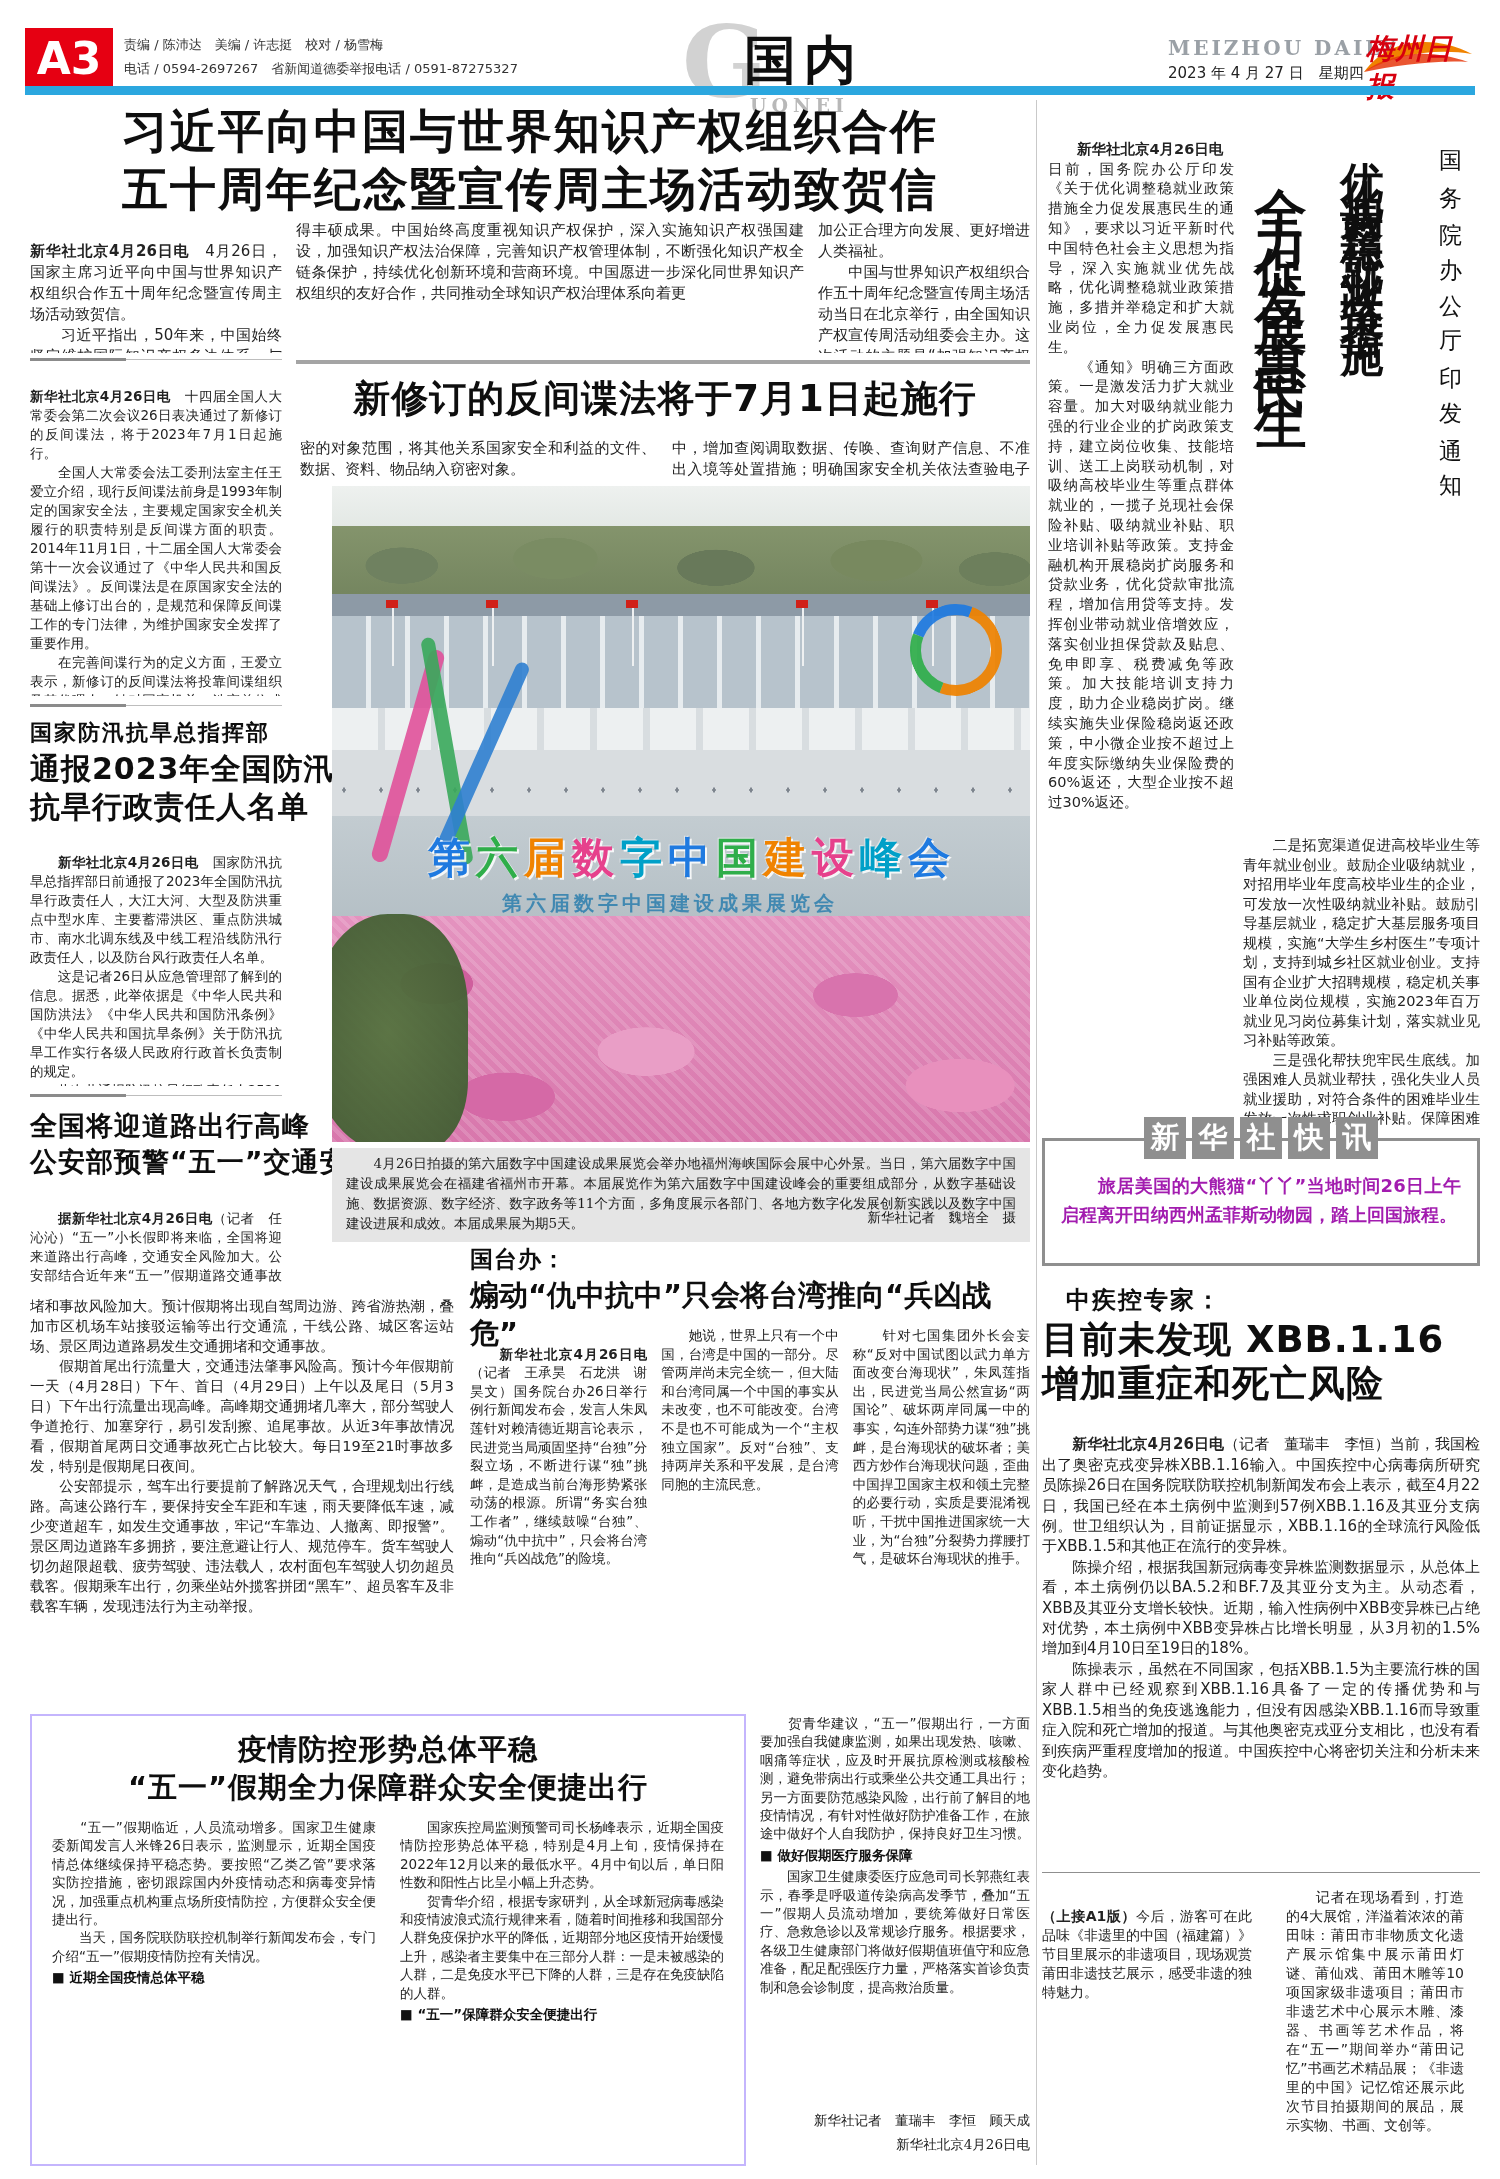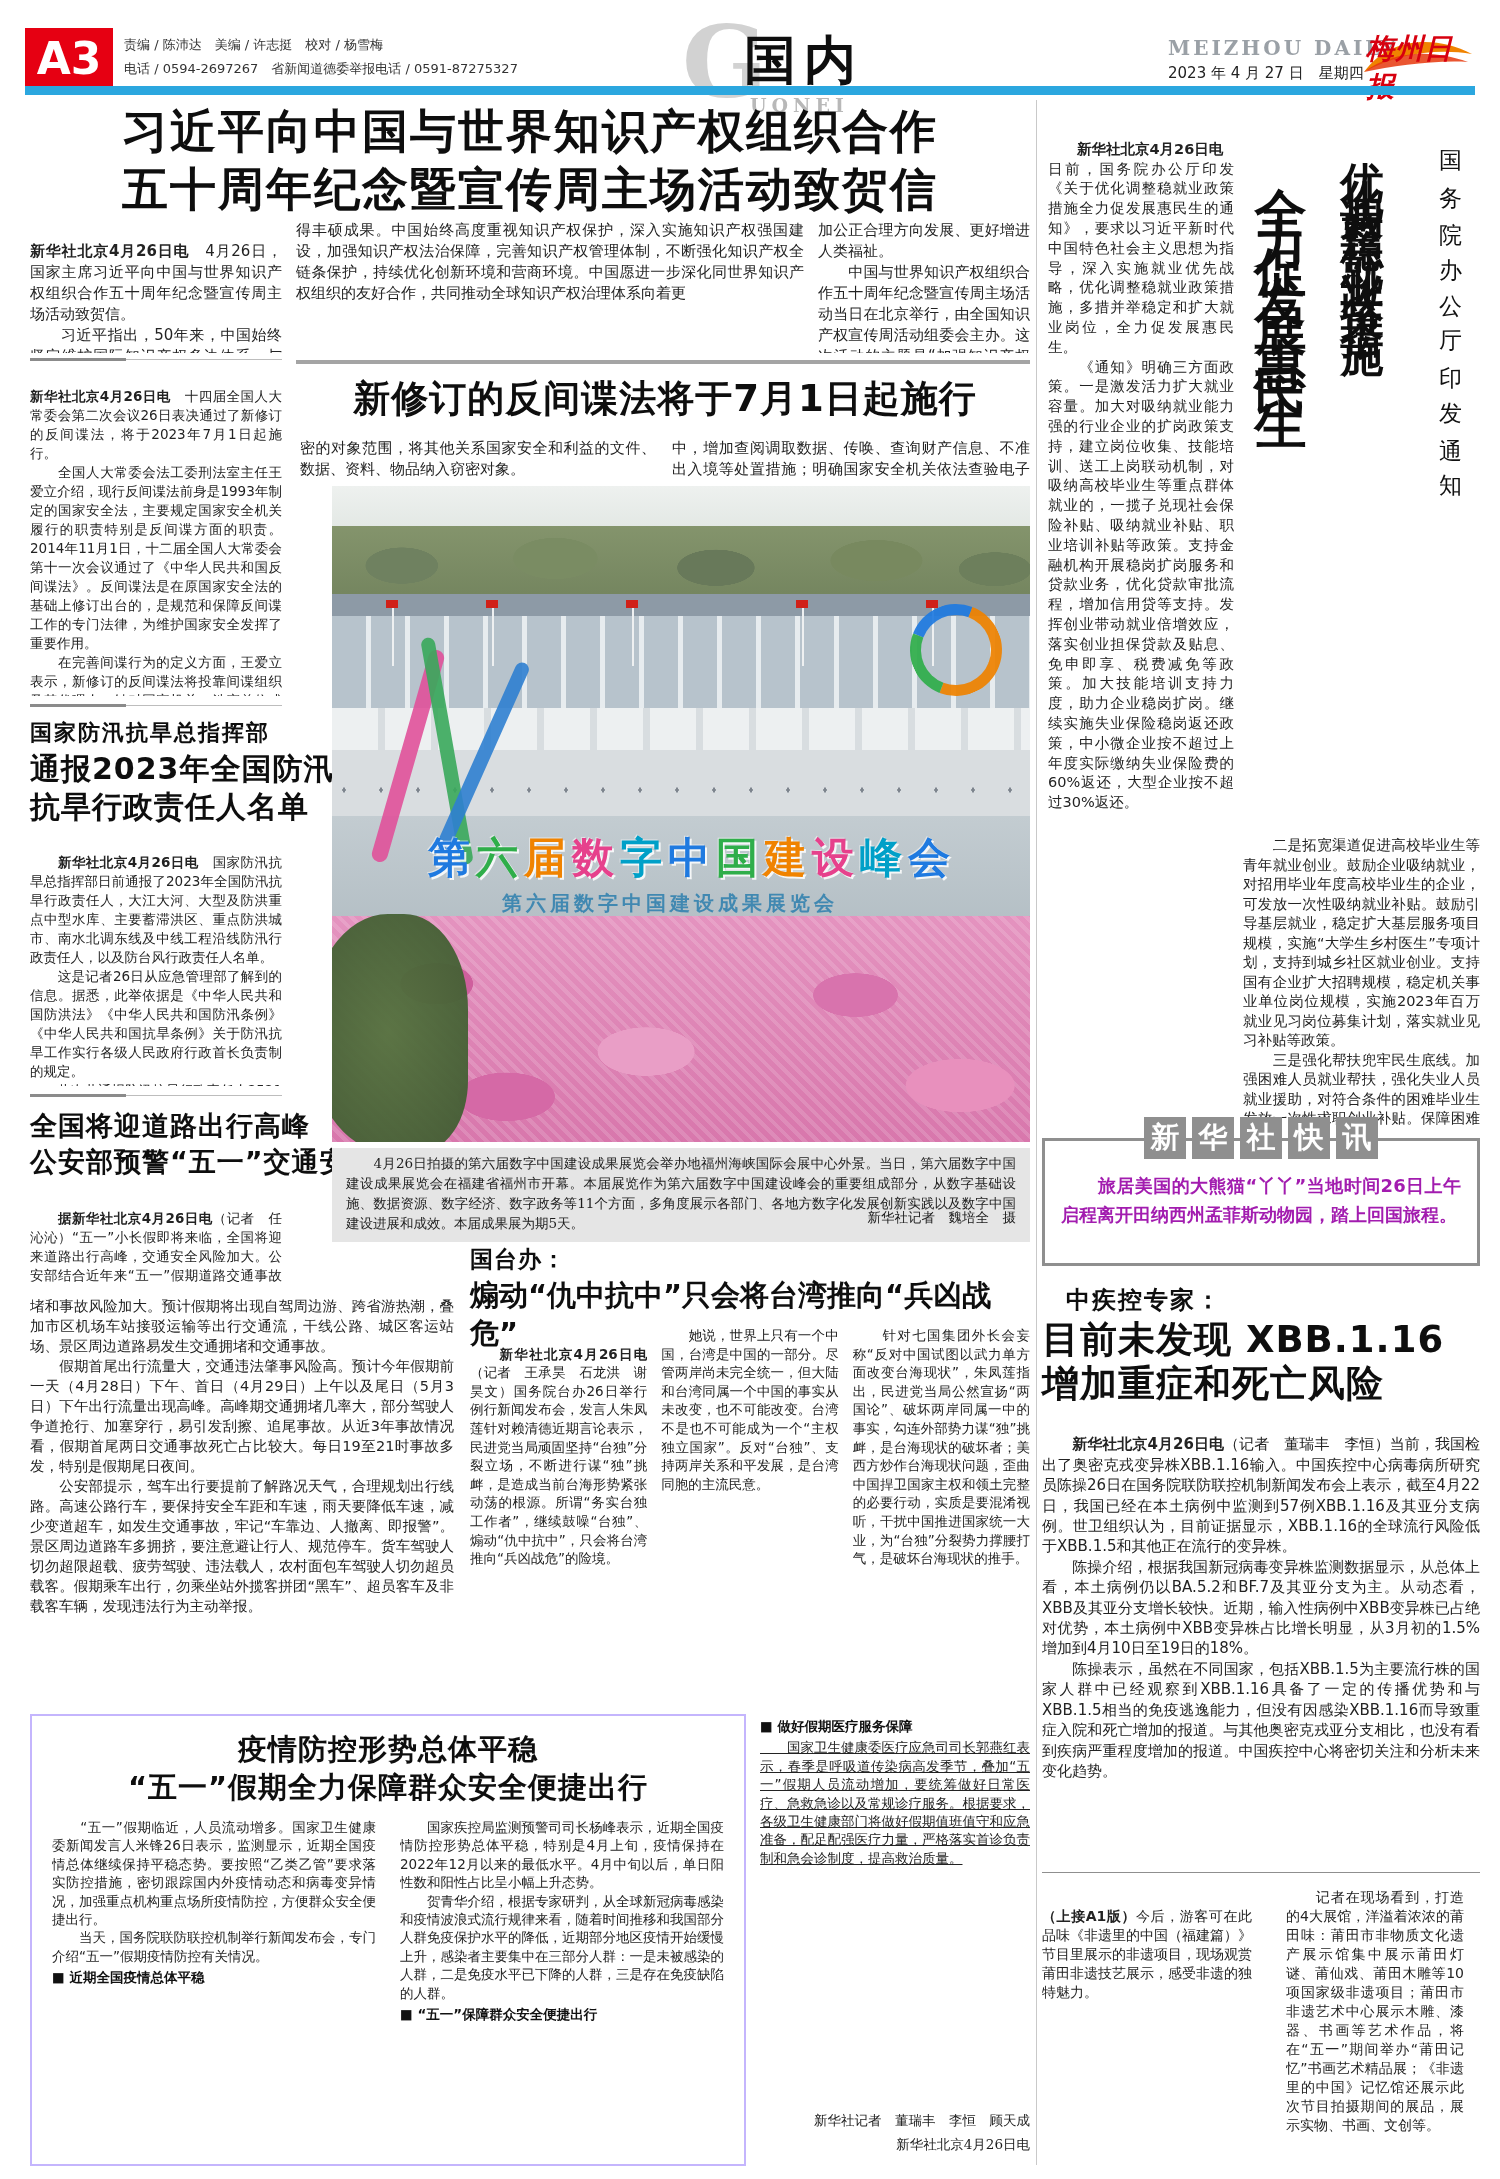--- a/index.html
+++ b/index.html
@@ -226,19 +226,20 @@
 　　当天，国务院联防联控机制举行新闻发布会，专门介绍“五一”假期疫情防控有关情况。</p>
       <div class="subhead">■ 近期全国疫情总体平稳</div>
       <p class="jt">　　国家疾控局监测预警司司长杨峰表示，近期全国疫情防控形势总体平稳，特别是4月上旬，疫情保持在2022年12月以来的最低水平。4月中旬以后，单日阳性数和阳性占比呈小幅上升态势。
 　　贺青华介绍，根据专家研判，从全球新冠病毒感染和疫情波浪式流行规律来看，随着时间推移和我国部分人群免疫保护水平的降低，近期部分地区疫情开始缓慢上升，感染者主要集中在三部分人群：一是未被感染的人群，二是免疫水平已下降的人群，三是存在免疫缺陷的人群。</p>
       <div class="subhead">■ “五一”保障群众安全便捷出行</div>
 
     </div>
   </div>
 
   <div class="abs" style="left:760px;top:1714px;width:270px;height:384px;overflow:hidden;font-size:13.5px;line-height:18.4px;">
+    <p class="jt" style="margin:0;">　　贺青华建议，“五一”假期出行，一方面要加强自我健康监测，如果出现发热、咳嗽、咽痛等症状，应及时开展抗原检测或核酸检测，避免带病出行或乘坐公共交通工具出行；另一方面要防范感染风险，出行前了解目的地疫情情况，有针对性做好防护准备工作，在旅途中做好个人自我防护，保持良好卫生习惯。</p>
     <div class="subhead">■ 做好假期医疗服务保障</div>
-    <p class="jt" style="margin:0;text-decoration:underline;">　　国家卫生健康委医疗应急司司长郭燕红表示，春季是呼吸道传染病高发季节，叠加“五一”假期人员流动增加，要统筹做好日常医疗、急救急诊以及常规诊疗服务。根据要求，各级卫生健康部门将做好假期值班值守和应急准备，配足配强医疗力量，严格落实首诊负责制和急会诊制度，提高救治质量。</p>
+    <p class="jt" style="margin:0;">　　国家卫生健康委医疗应急司司长郭燕红表示，春季是呼吸道传染病高发季节，叠加“五一”假期人员流动增加，要统筹做好日常医疗、急救急诊以及常规诊疗服务。根据要求，各级卫生健康部门将做好假期值班值守和应急准备，配足配强医疗力量，严格落实首诊负责制和急会诊制度，提高救治质量。</p>
   </div>
   <div class="abs serif" style="left:760px;top:2112px;width:270px;text-align:right;font-size:13.5px;color:#1d1d1d;">新华社记者　董瑞丰　李恒　顾天成</div>
   <div class="abs serif" style="left:760px;top:2136px;width:270px;text-align:right;font-size:13.5px;color:#1d1d1d;">新华社北京4月26日电</div>
 
 </div>
 
 </body></html>

